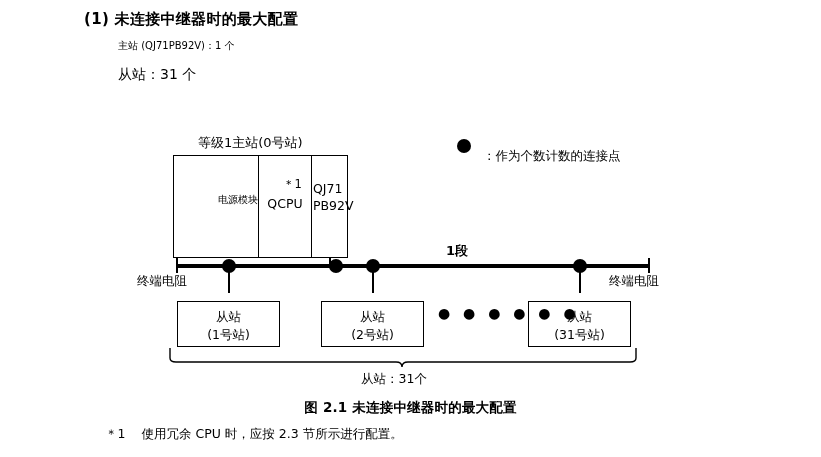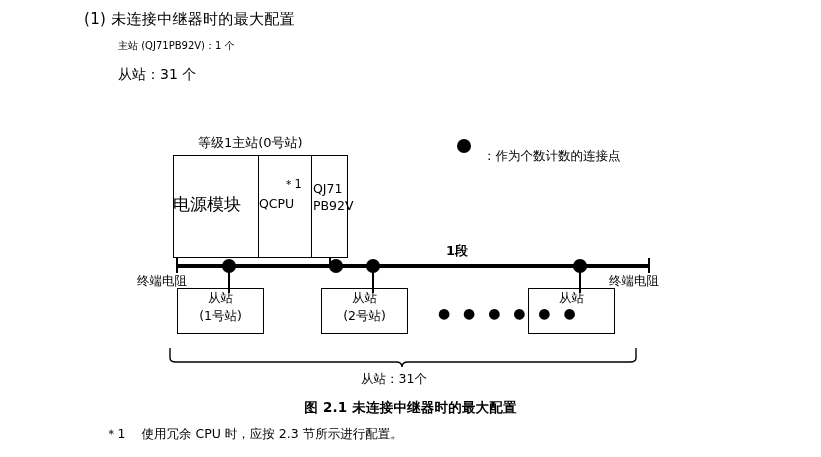--- a/index.html
+++ b/index.html
@@ -15,21 +15,21 @@
     color: #000000;
     overflow: hidden;
   }
   .abs { position: absolute; }
 
   
   #heading {
     left: 84px;
     top: 10px;
     font-size: 15px;
-    font-weight: normal;
+    font-weight: bold;
     letter-spacing: 0.3px;
     white-space: nowrap;
   }
   #line-master {
     left: 118px;
     top: 39px;
     font-size: 10px;
     white-space: nowrap;
   }
   #line-slave {
@@ -73,28 +73,29 @@
     left: 311px;
     top: 155px;
     width: 1.4px;
     height: 103px;
     background: #000;
   }
   #power-label {
     left: 173px;
     top: 193px;
     width: 85px;
-    font-size: 17px;
-    text-align: left;
+    font-size: 10px;
+    text-align: right;
   }
   #qcpu-label {
     left: 259px;
     top: 196px;
     width: 52px;
     font-size: 12.5px;
+    text-align: center;
   }
   #star1-label {
     left: 283px;
     top: 177px;
     font-size: 11.5px;
   }
   #pb92v-label {
     left: 313px;
     top: 181px;
     width: 35px;
@@ -168,28 +169,29 @@
     height: 27px;
     background: #000;
     top: 266px;
   }
   #drop1 { left: 228px; }
   #drop2 { left: 372px; }
   #drop3 { left: 579px; }
 
   
   .slave-box {
-    width: 87px;
+    width: 103px;
     height: 46px;
     border: 1.4px solid #000;
     box-sizing: border-box;
-    top: 288px;
+    top: 301px;
     font-size: 12.5px;
     text-align: center;
     line-height: 1.4;
+    padding-top: 6px;
   }
   #slave1 { left: 177px; }
   #slave2 { left: 321px; }
   #slave3 { left: 528px; }
 
   #ellipsis {
     left: 438px;
     top: 305px;
     font-size: 14px;
     letter-spacing: 4px;
@@ -293,20 +295,21 @@
   <div class="abs slave-box" id="slave1">
     <div>从站</div>
     <div>(1号站)</div>
   </div>
   <div class="abs slave-box" id="slave2">
     <div>从站</div>
     <div>(2号站)</div>
   </div>
   <div class="abs slave-box" id="slave3">
     <div>从站</div>
+    <div>(31号站)</div>
   </div>
 
   <div class="abs" id="ellipsis">● ● ● ● ● ●</div>
 
   <svg class="abs" id="brace" viewBox="0 0 470 20">
     <path d="M2,0 L2,10 Q2,14 8,14 L228,14 Q234,14 234,19 Q234,14 240,14 L462,14 Q468,14 468,10 L468,0" fill="none" stroke="#000" stroke-width="1.4"></path>
   </svg>
   <div class="abs" id="brace-label">从站：31个</div>
 </div>
 

